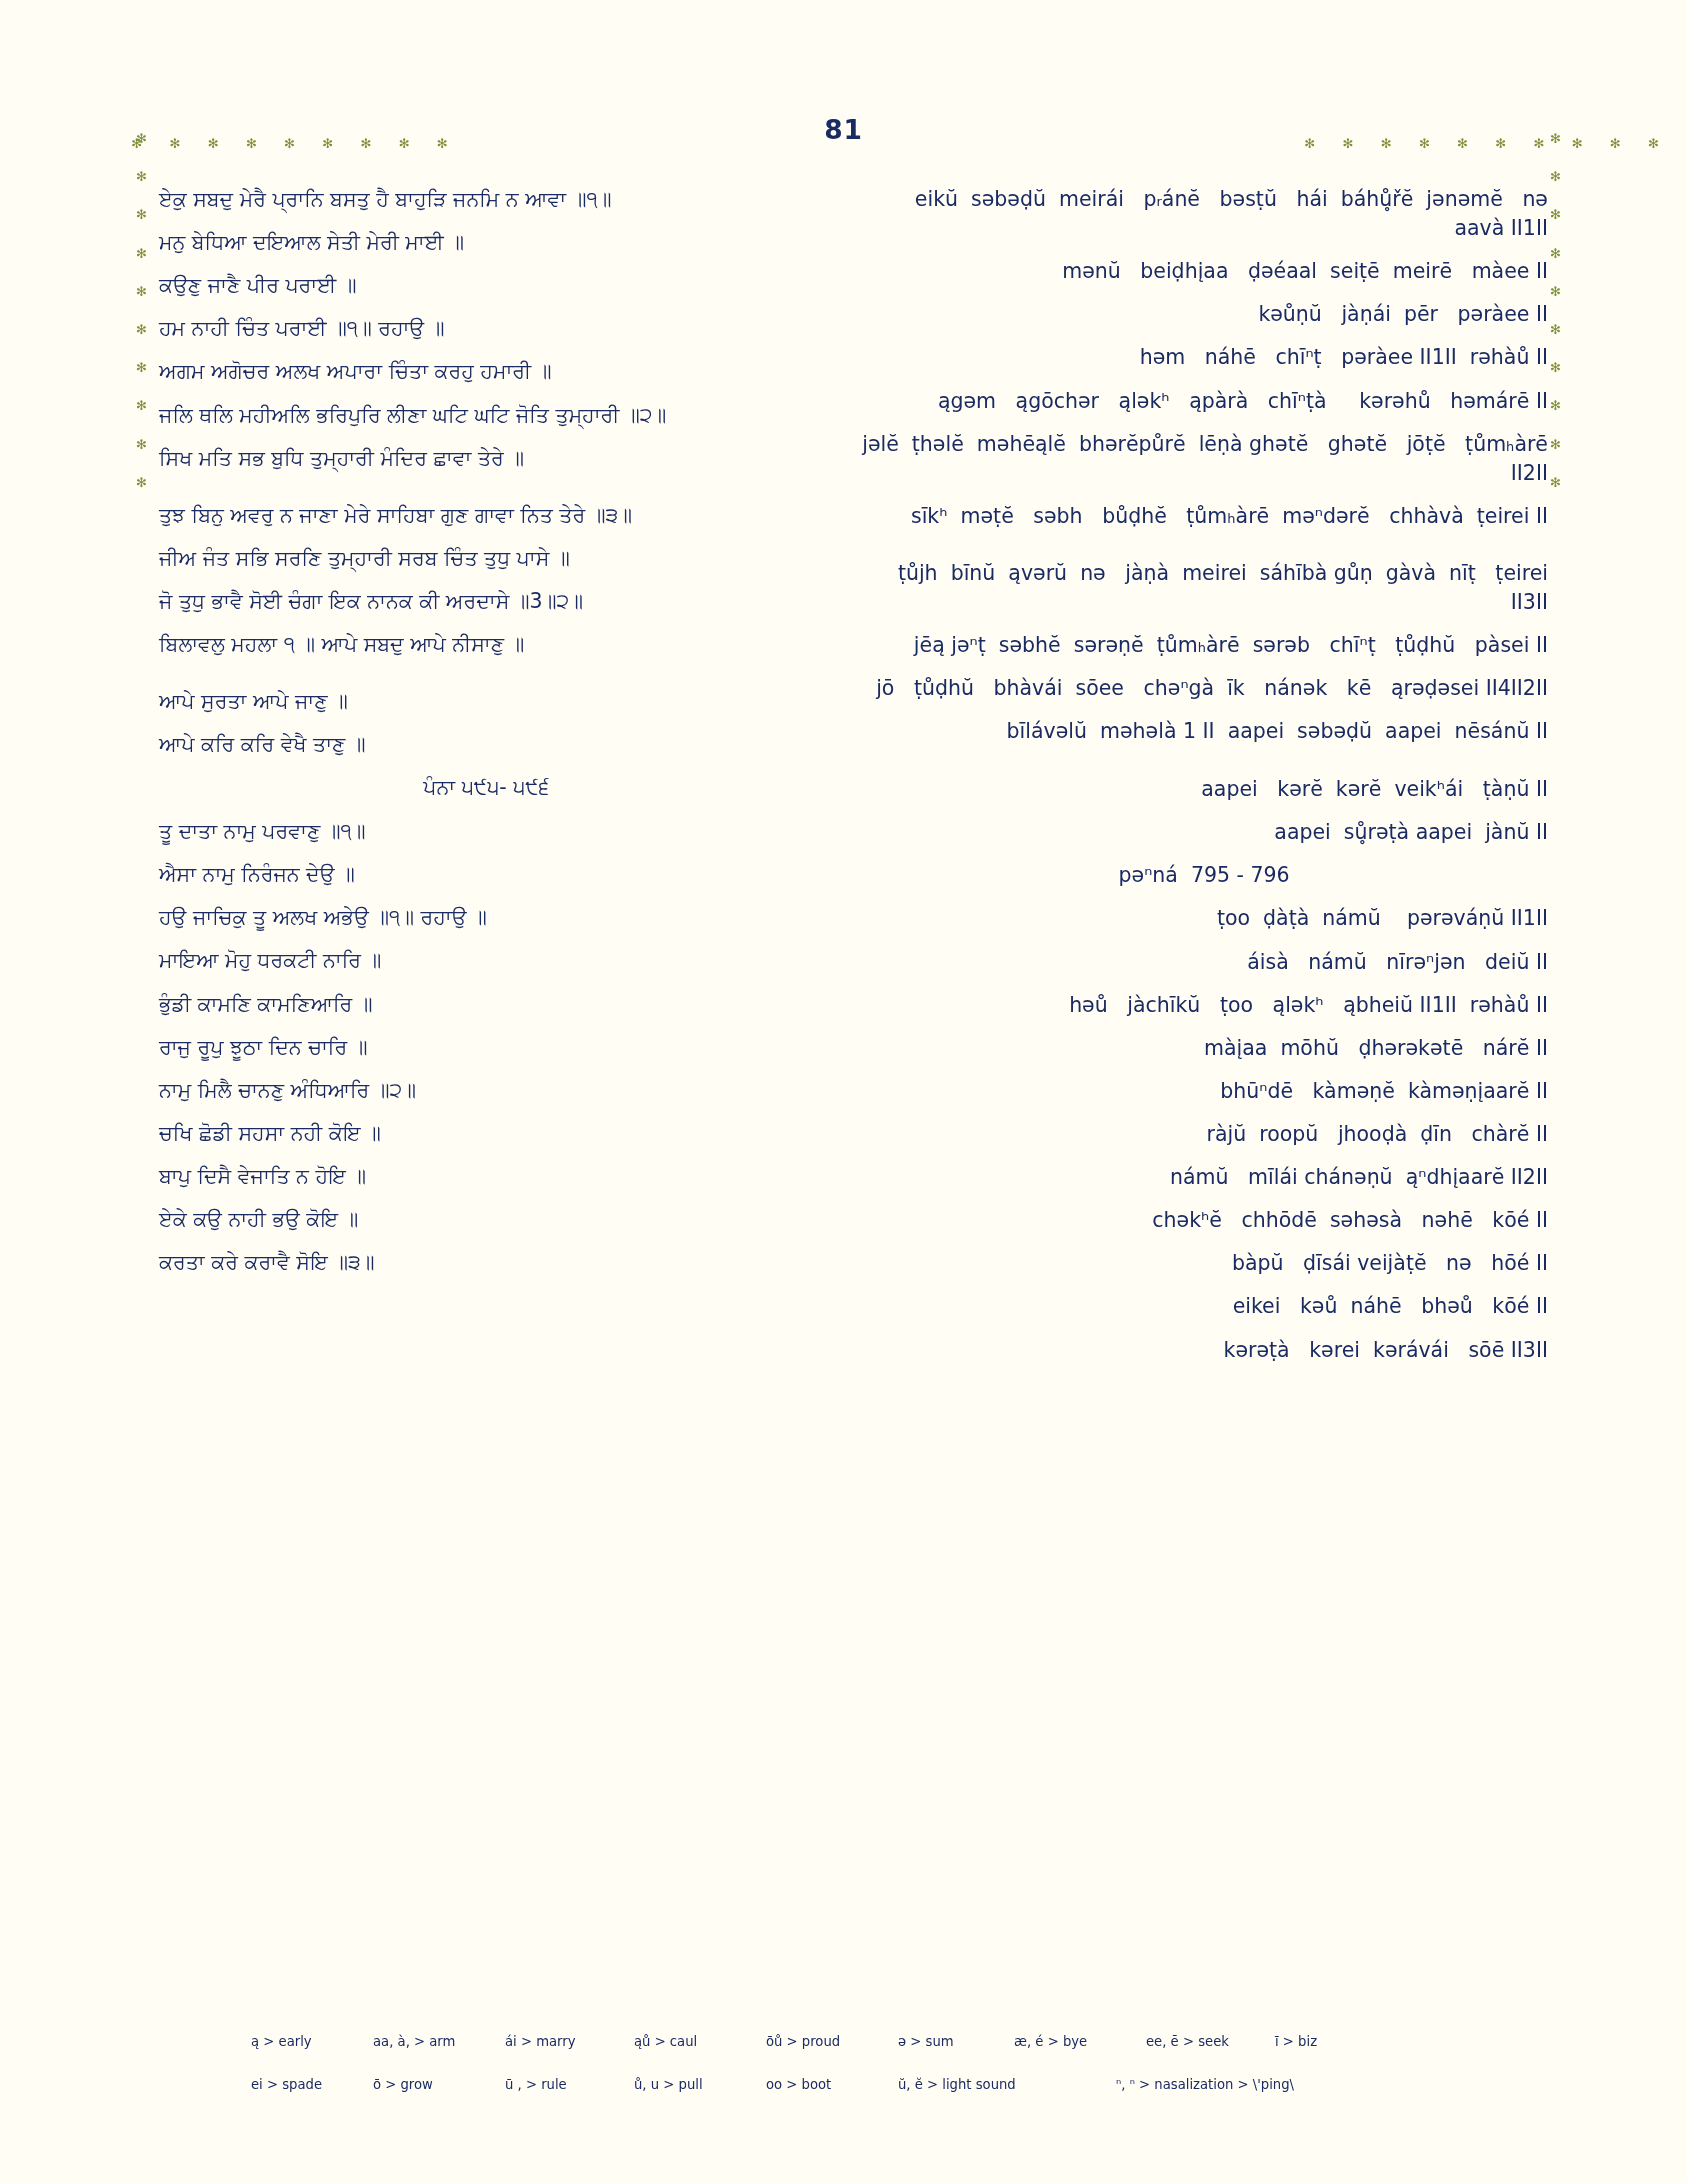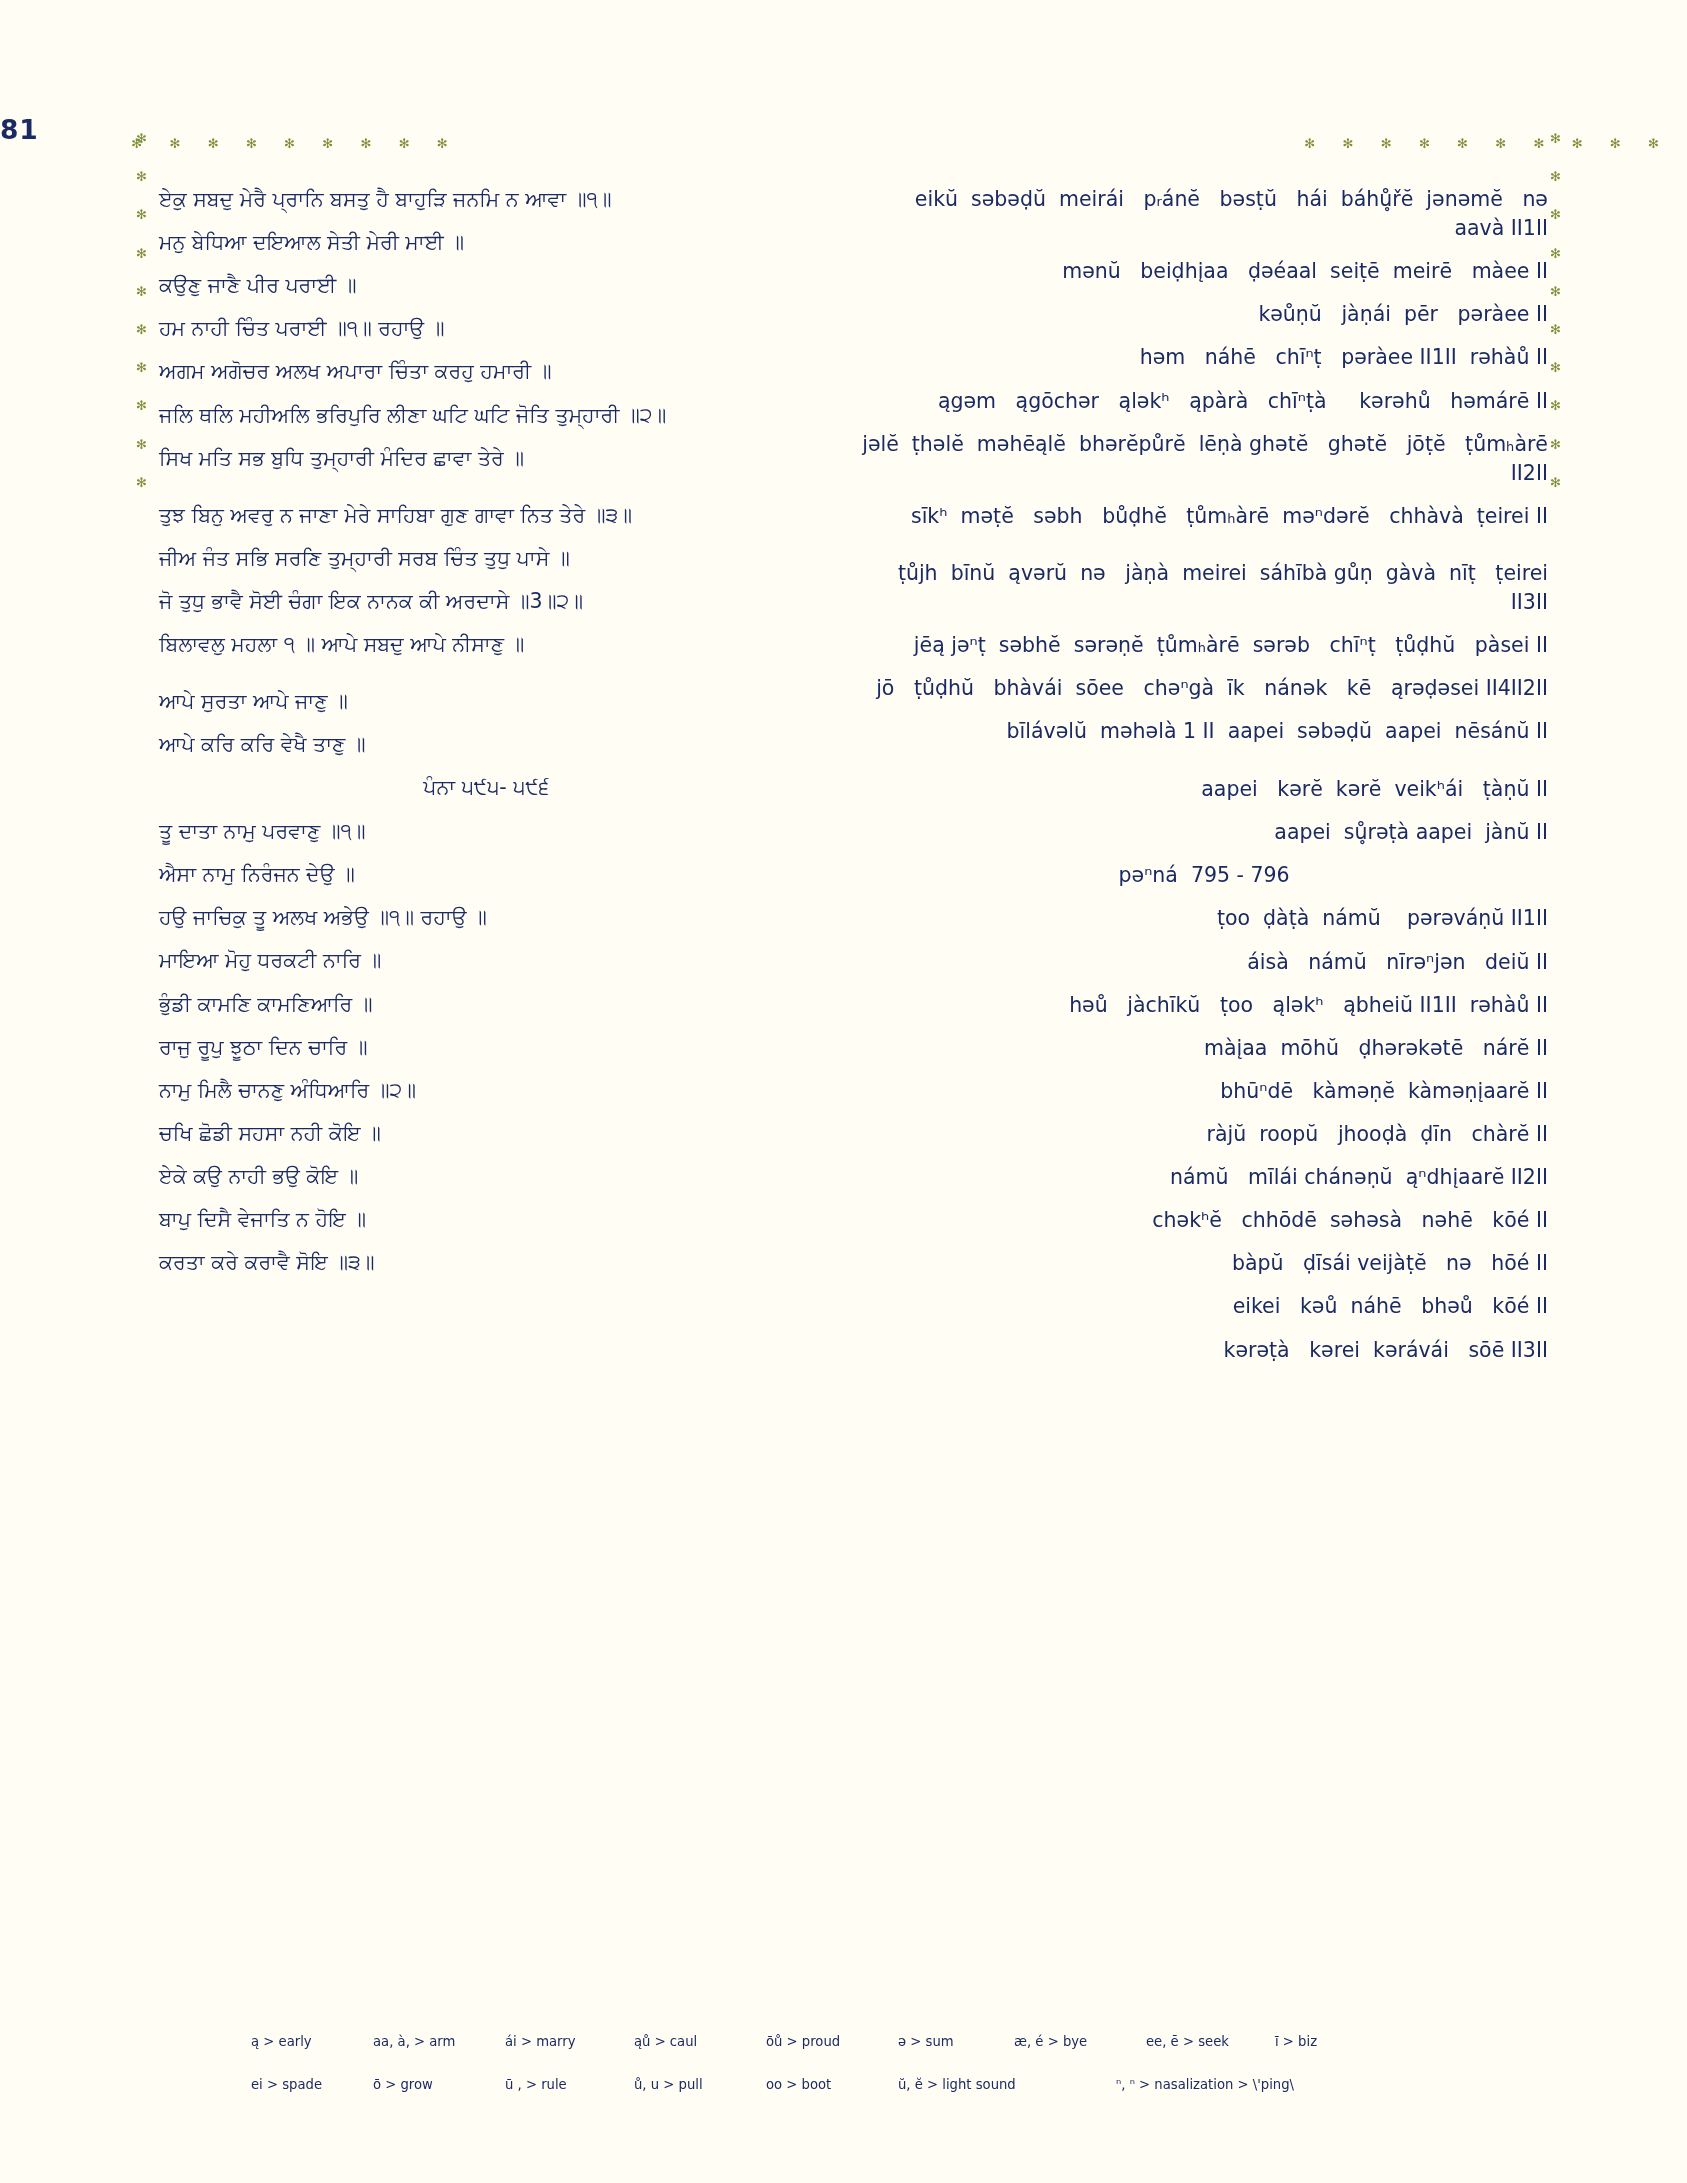--- a/index.html
+++ b/index.html
@@ -49,21 +49,21 @@
     text-align: center;
     display: block;
   }
 
   
   .page-number {
     position: absolute;
     top: 114px;
     left: 0;
     width: 1687px;
-    text-align: left;
+    text-align: center;
     font-size: 26.5px;
     font-weight: bold;
     letter-spacing: 0.7px;
     color: #1a2b63;
   }
 
   
   .body-wrap {
     position: absolute;
     top: 185px;
@@ -206,22 +206,22 @@
       <div class="line">ਆਪੇ ਕਰਿ ਕਰਿ ਵੇਖੈ ਤਾਣੁ ॥</div>
       <div class="line center">ਪੰਨਾ ੫੯੫- ੫੯੬</div>
       <div class="line">ਤੂ ਦਾਤਾ ਨਾਮੁ ਪਰਵਾਣੁ ॥੧॥</div>
       <div class="line">ਐਸਾ ਨਾਮੁ ਨਿਰੰਜਨ ਦੇਉ ॥</div>
       <div class="line">ਹਉ ਜਾਚਿਕੁ ਤੂ ਅਲਖ ਅਭੇਉ ॥੧॥ ਰਹਾਉ ॥</div>
       <div class="line">ਮਾਇਆ ਮੋਹੁ ਧਰਕਟੀ ਨਾਰਿ ॥</div>
       <div class="line">ਭੁੰਡੀ ਕਾਮਣਿ ਕਾਮਣਿਆਰਿ ॥</div>
       <div class="line">ਰਾਜੁ ਰੂਪੁ ਝੂਠਾ ਦਿਨ ਚਾਰਿ ॥</div>
       <div class="line">ਨਾਮੁ ਮਿਲੈ ਚਾਨਣੁ ਅੰਧਿਆਰਿ ॥੨॥</div>
       <div class="line">ਚਖਿ ਛੋਡੀ ਸਹਸਾ ਨਹੀ ਕੋਇ ॥</div>
+      <div class="line">ਬਾਪੁ ਦਿਸੈ ਵੇਜਾਤਿ ਨ ਹੋਇ ॥</div>
       <div class="line">ਏਕੇ ਕਉ ਨਾਹੀ ਭਉ ਕੋਇ ॥</div>
-      <div class="line">ਬਾਪੁ ਦਿਸੈ ਵੇਜਾਤਿ ਨ ਹੋਇ ॥</div>
       <div class="line">ਕਰਤਾ ਕਰੇ ਕਰਾਵੈ ਸੋਇ ॥੩॥</div>
     </div>
 
     <div class="col col-right">
       <div class="line">eikŭ  səbəḍŭ  meirái   pᵣánĕ   bəsṭŭ   hái  báhů̥řĕ  jənəmĕ   nə   aavà II1II</div>
       <div class="line">mənŭ   beiḍhįaa   ḍəéaal  seiṭē  meirē   màee II</div>
       <div class="line">kəůṇŭ   jàṇái  pēr   pəràee II</div>
       <div class="line">həm   náhē   chīⁿṭ   pəràee II1II  rəhàů II</div>
       <div class="line">ągəm   ągōchər   ąləkʰ   ąpàrà   chīⁿṭà     kərəhů   həmárē II</div>
       <div class="line">jəlĕ  ṭhəlĕ  məhēąlĕ  bhərĕpůrĕ  lēṇà ghətĕ   ghətĕ   jōṭĕ   ṭůmₕàrē II2II</div>

